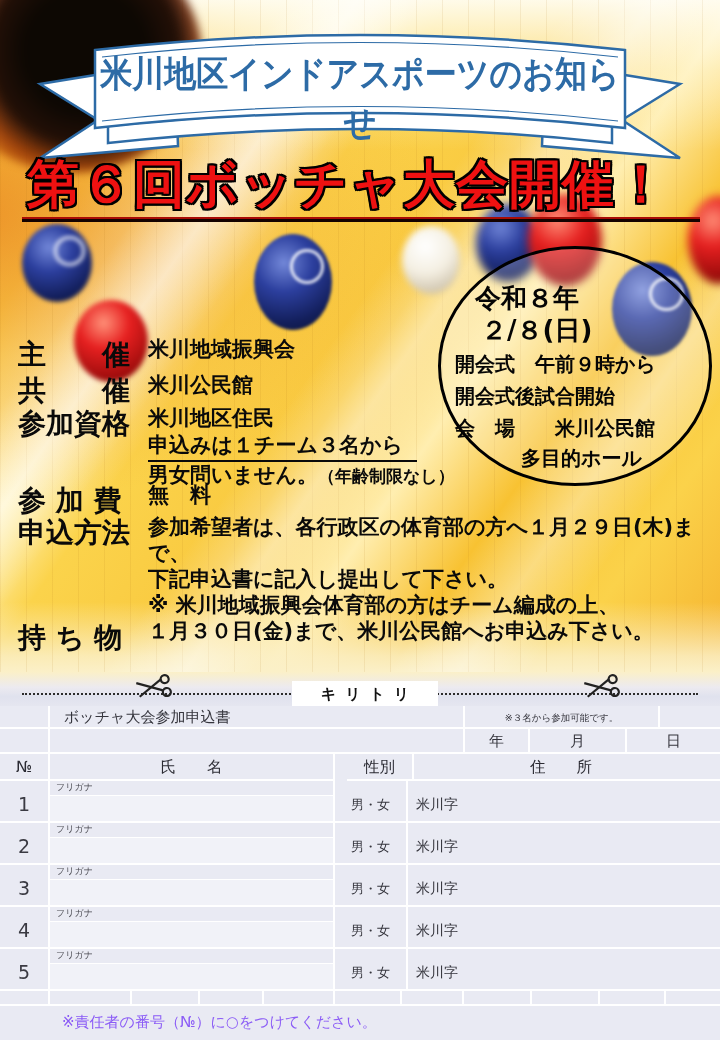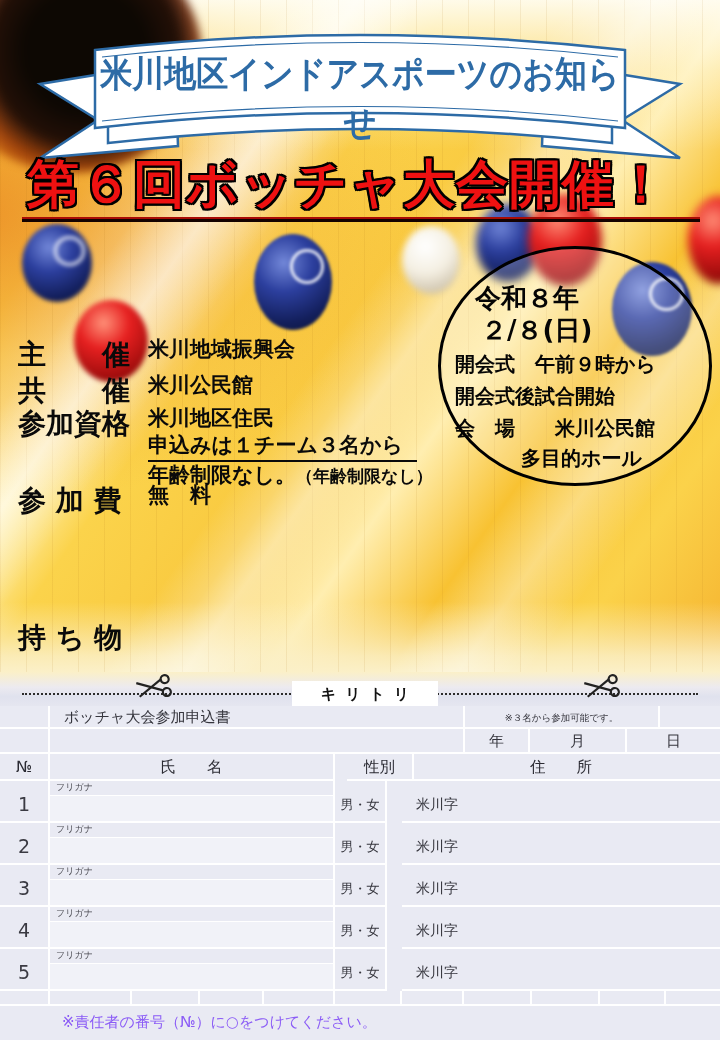--- a/index.html
+++ b/index.html
@@ -78,21 +78,21 @@
   .f-head{font-size:15.5px;line-height:27px;text-align:center;color:#2b2b33;}
   .frow{position:absolute;left:0;width:720px;height:42px;}
   .no-cell{position:absolute;left:0;top:0;width:50px;height:42px;box-sizing:border-box;
     border-right:2px solid #fff;border-bottom:2px solid #fff;
     font-size:19px;color:#3a3a42;display:flex;align-items:center;justify-content:center;padding-top:6px;}
   .name-cell{position:absolute;left:50px;top:0;width:285px;height:42px;box-sizing:border-box;
     border-right:2px solid #fff;border-bottom:2px solid #fff;display:flex;flex-direction:column;}
   .furigana{height:14px;font-size:9px;color:#4a4a52;padding-left:6px;line-height:13px;
     border-bottom:1.5px solid #fff;flex:none;}
   .name-area{flex:1;background:#f1f2f8;}
-  .gender-cell{position:absolute;left:335px;top:0;width:52px;height:42px;box-sizing:border-box;
+  .gender-cell{position:absolute;left:335px;top:0;width:73px;height:42px;box-sizing:border-box;
     border-right:2px solid #fff;border-bottom:2px solid #fff;
     font-size:13px;display:flex;align-items:center;justify-content:center;padding-top:8px;}
   .addr-cell{position:absolute;left:402px;top:0;width:318px;height:42px;box-sizing:border-box;
     border-bottom:2px solid #fff;font-size:14px;display:flex;align-items:center;padding:8px 0 0 14px;}
   .thin-cell{position:absolute;top:285px;height:15px;box-sizing:border-box;
     border-right:2px solid #fff;border-bottom:2px solid #fff;}
   .f-note{position:absolute;left:62px;top:300px;font-size:15px;line-height:32px;color:#8b5cf6;}
 </style>
 </head>
 <body>
@@ -152,27 +152,36 @@
     <div class="drow" style="top:372px;">
       <div class="dlabel">共　　催</div>
       <div class="dvalue big">米川公民館</div>
     </div>
     <div class="drow" style="top:405px;">
       <div class="dlabel">参加資格</div>
       <div class="dvalue big" style="line-height:27px;">
         <div>米川地区住民</div>
         <div><span class="u-line">申込みは１チーム３名から</span></div>
         <div>
-          <span>年齢制限なし。</span><span class="small-note">（年齢制限なし）</span>
+          <span>男女問いません。</span><span class="small-note">（年齢制限なし）</span>
         </div>
       </div>
     </div>
     <div class="drow" style="top:482px;">
       <div class="dlabel">参 加 費</div>
       <div class="dvalue big">無　料</div>
+    </div>
+    <div class="drow" style="top:514px;">
+      <div class="dlabel">申込方法</div>
+      <div class="dvalue">
+        <div>参加希望者は、各行政区の体育部の方へ１月２９日(木)まで、</div>
+        <div>下記申込書に記入し提出して下さい。</div>
+        <div>※ 米川地域振興会体育部の方はチーム編成の上、</div>
+        <div>１月３０日(金)まで、米川公民館へお申込み下さい。</div>
+      </div>
     </div>
     <div class="drow" style="top:619px;">
       <div class="dlabel">持 ち 物</div>
     </div>
   </div>
 
   <div class="cutstrip">
     <div class="dotline"></div>
     <svg class="scissors sc-left" width="36" height="28" viewBox="0 0 36 28">
       <g stroke="#222" fill="none" stroke-width="2.2">

